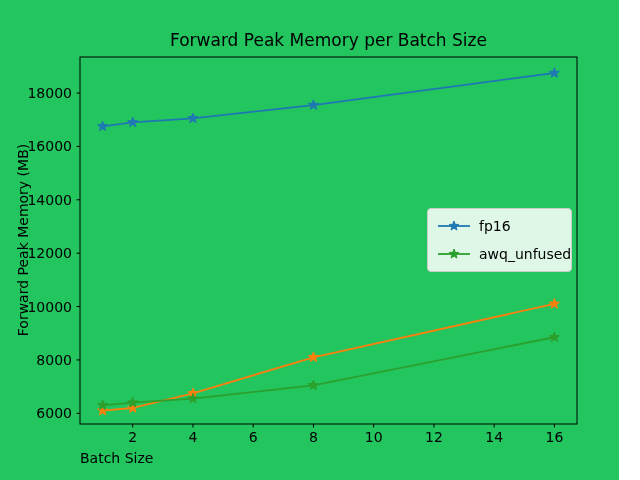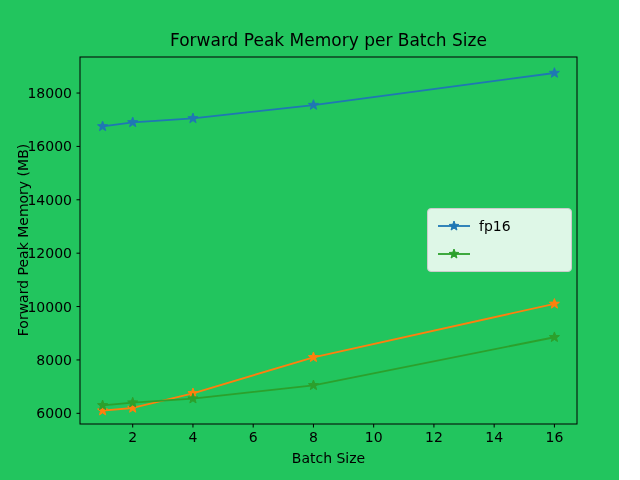--- a/index.html
+++ b/index.html
@@ -19,21 +19,21 @@
     text-align: center;
     font-size: 17px;
     color: #000000;
     white-space: nowrap;
   }
   .x-label {
     position: absolute;
     left: 80px;
     top: 450px;
     width: 497px;
-    text-align: center;
+    text-align: left;
     font-size: 14px;
     color: #000000;
   }
   .y-label {
     position: absolute;
     left: 23px;
     top: 240px;
     font-size: 14px;
     color: #000000;
     white-space: nowrap;
@@ -146,16 +146,17 @@
           <line x1="1" y1="7" x2="33" y2="7" stroke="#1f77b4" stroke-width="1.8"></line>
           <polygon points="17.00,2.00 18.23,5.30 21.76,5.45 19.00,7.65 19.94,11.05 17.00,9.10 14.06,11.05 15.00,7.65 12.24,5.45 15.77,5.30" fill="#1f77b4" stroke="#1f77b4" stroke-width="1" stroke-linejoin="round"></polygon>
         </svg>
       <span class="legend-label">fp16</span>
     </div>
     <div class="legend-row">
       <svg class="legend-marker" width="34" height="14">
           <line x1="1" y1="7" x2="33" y2="7" stroke="#2ca02c" stroke-width="1.8"></line>
           <polygon points="17.00,2.00 18.23,5.30 21.76,5.45 19.00,7.65 19.94,11.05 17.00,9.10 14.06,11.05 15.00,7.65 12.24,5.45 15.77,5.30" fill="#2ca02c" stroke="#2ca02c" stroke-width="1" stroke-linejoin="round"></polygon>
         </svg>
+      <span class="legend-label">awq_unfused</span>
     </div>
   </div>
 
 </div>
 
 </body></html>

